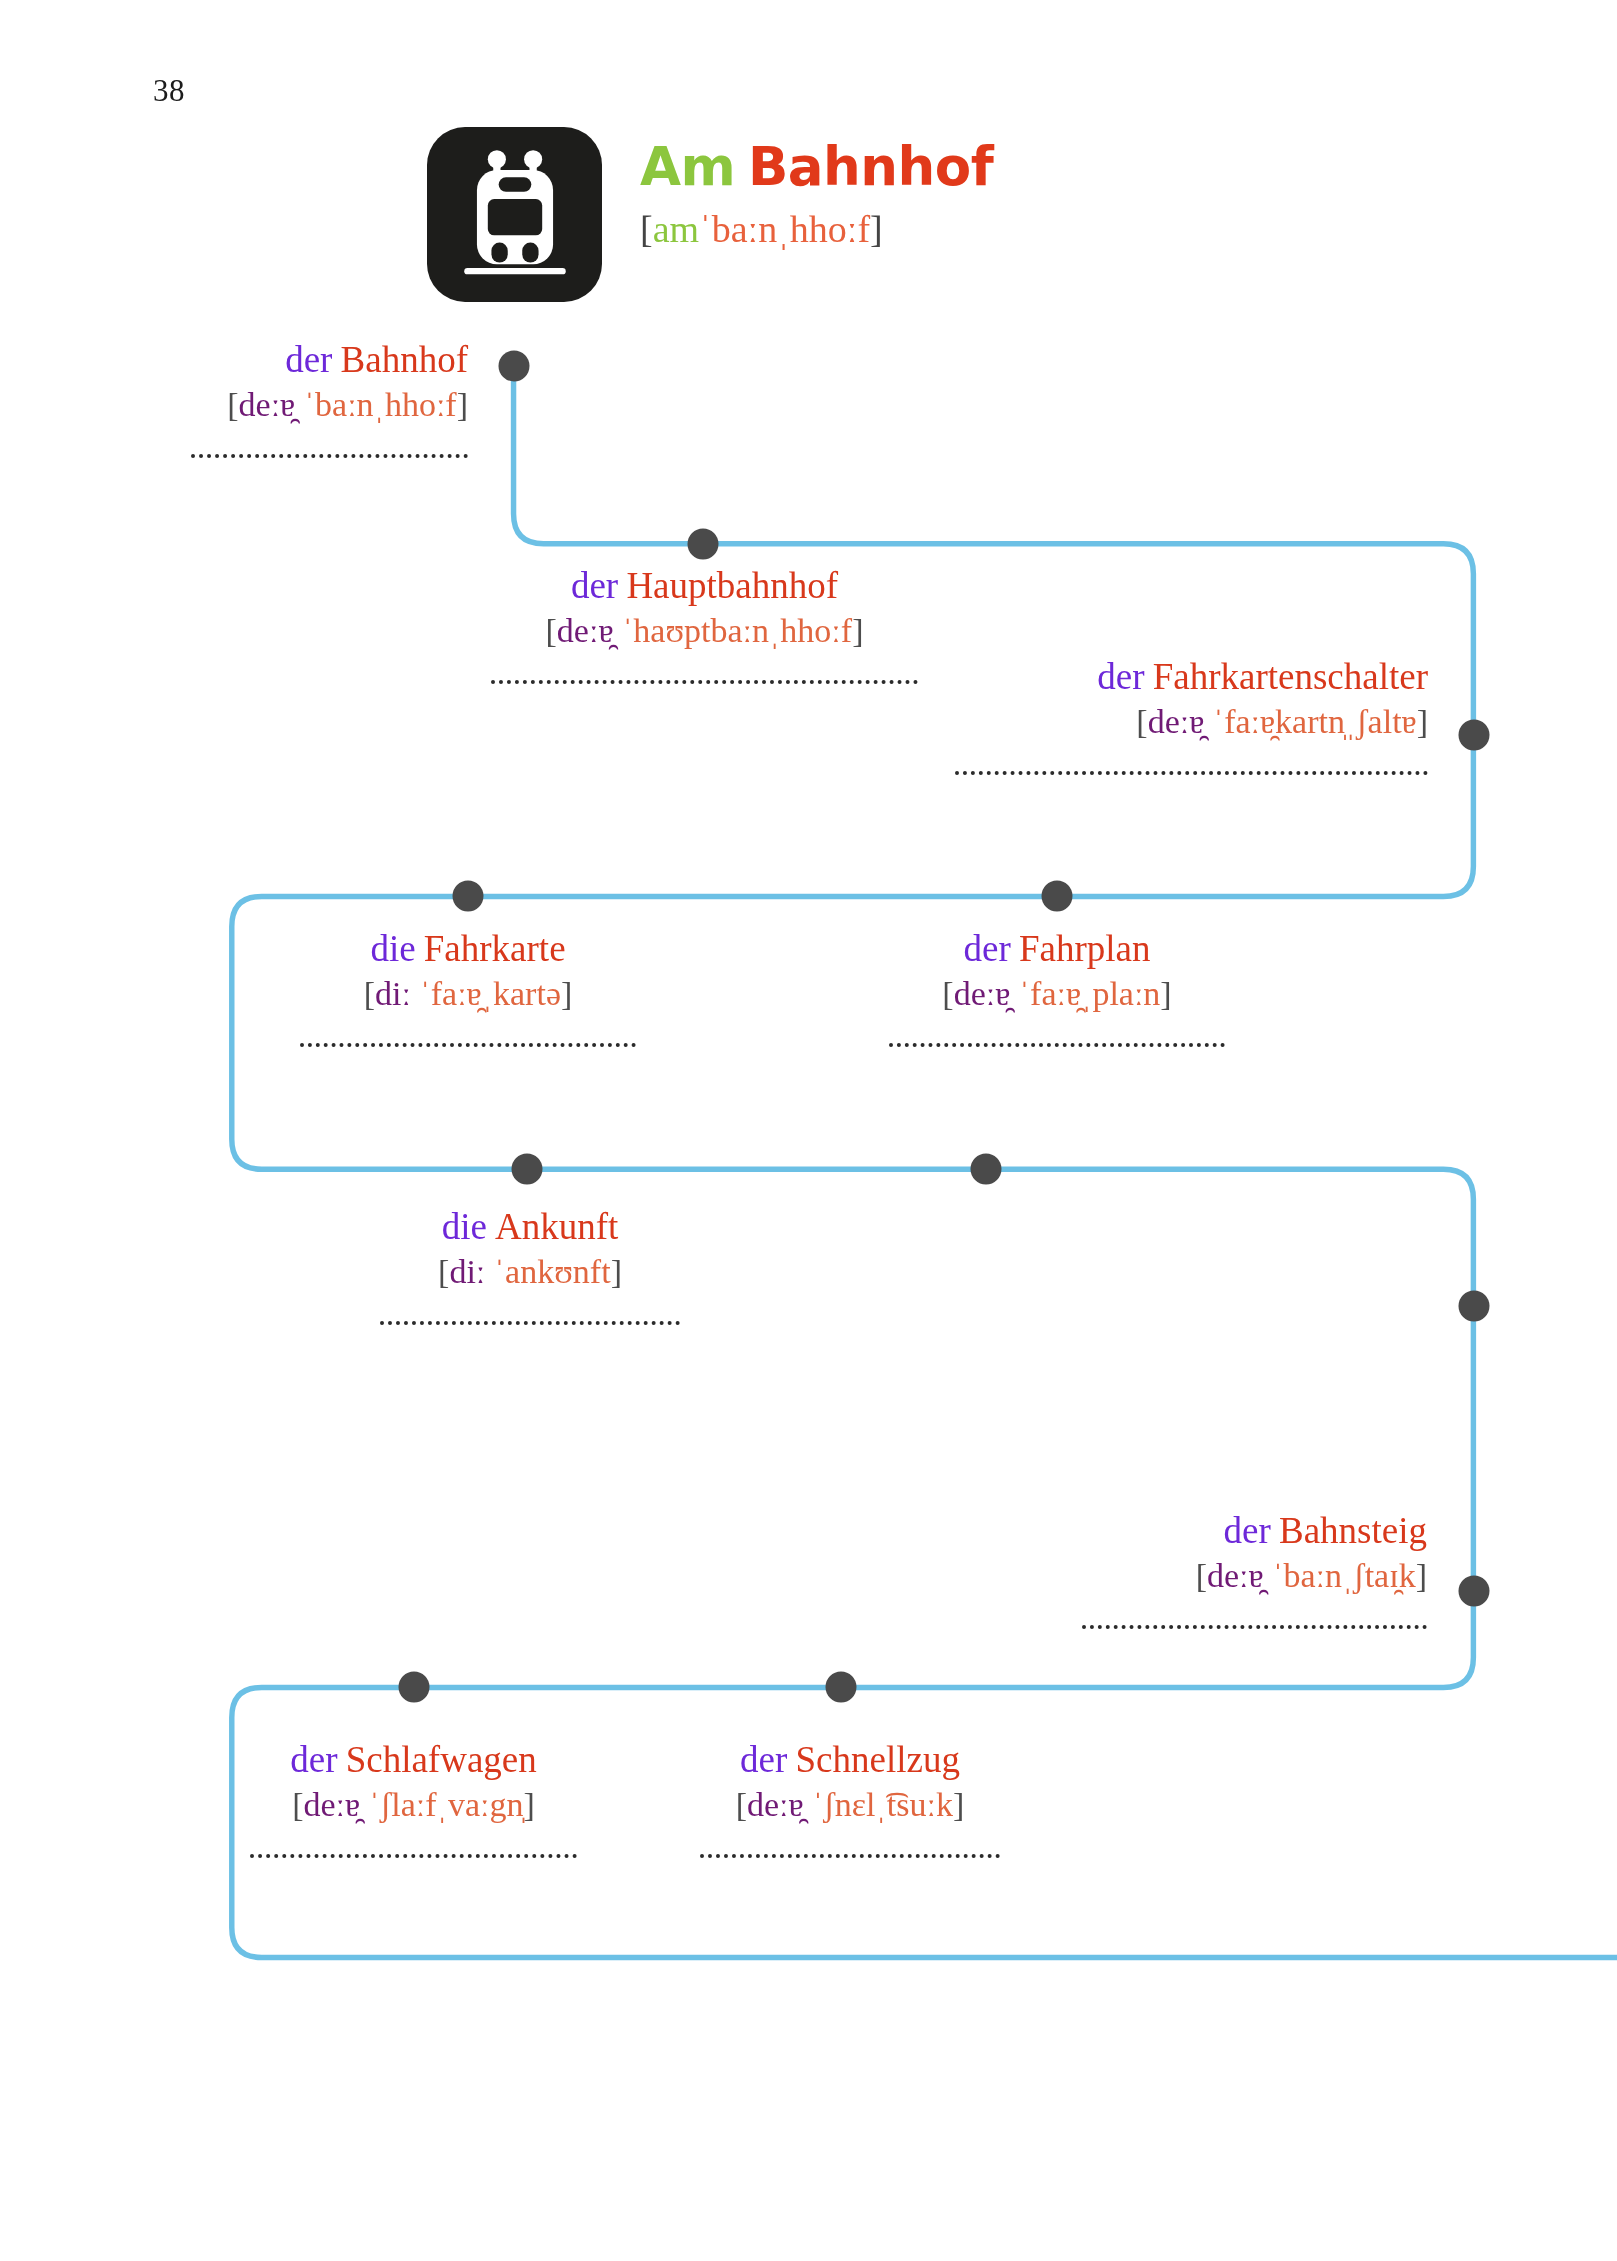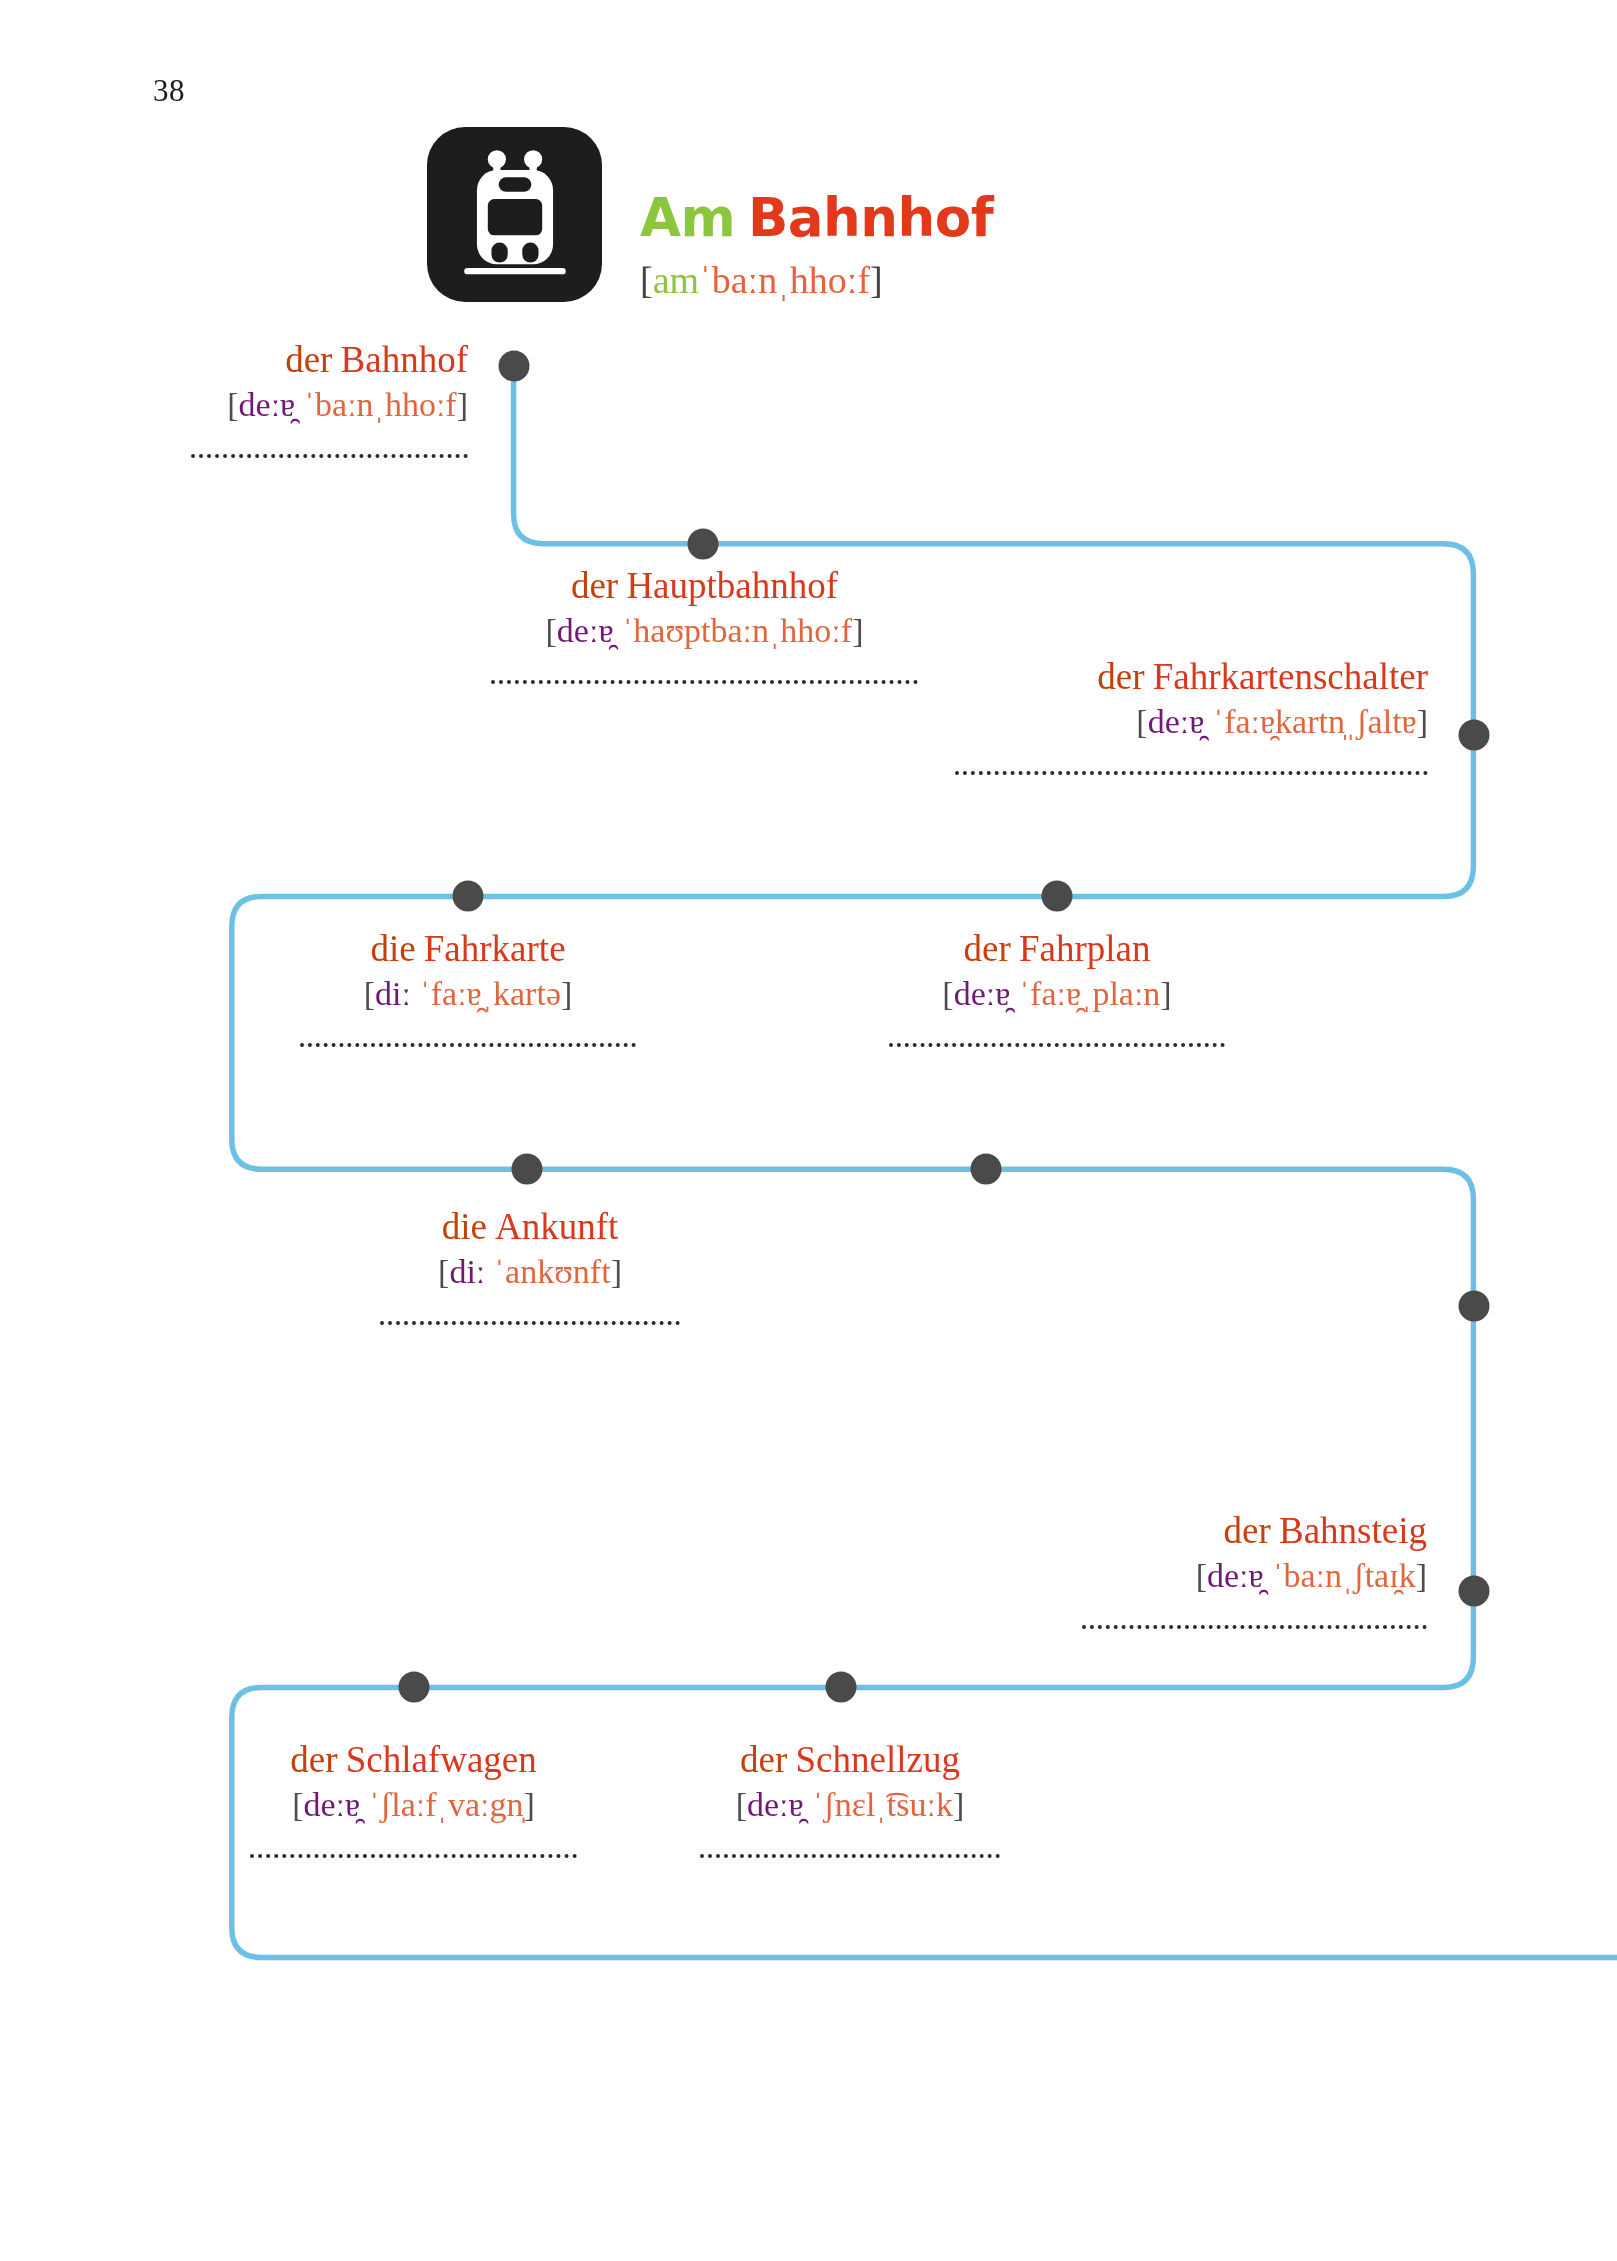--- a/index.html
+++ b/index.html
@@ -32,21 +32,21 @@
     color: #1c1c1c;
     letter-spacing: 0.5px;
   }
 
   
   .header {
     position: absolute;
     left: 427px;
     top: 127px;
     display: flex;
-    align-items: flex-end;
+    align-items: flex-start;
     gap: 38px;
   }
   .topic-icon {
     width: 175px;
     height: 175px;
     border-radius: 38px;
     background: #1d1d1b;
     display: flex;
     align-items: center;
     justify-content: center;
@@ -99,21 +99,21 @@
     position: absolute;
     white-space: nowrap;
   }
   .vocab .word {
     font-family: "Liberation Serif", "DejaVu Serif", serif;
     font-size: 37px;
     line-height: 1.18;
     color: #d8381b;
   }
   .vocab .word .art {
-    color: #c2410c;
+    color: #6d28d9;
     margin-right: 8.2px;
   }
   .vocab .phon {
     font-family: "Liberation Serif", "DejaVu Serif", serif;
     font-size: 34px;
     line-height: 1.22;
     color: #555555;
     margin-top: 2.7px;
   }
   .vocab .phon .p-art { color: #701a75; }

